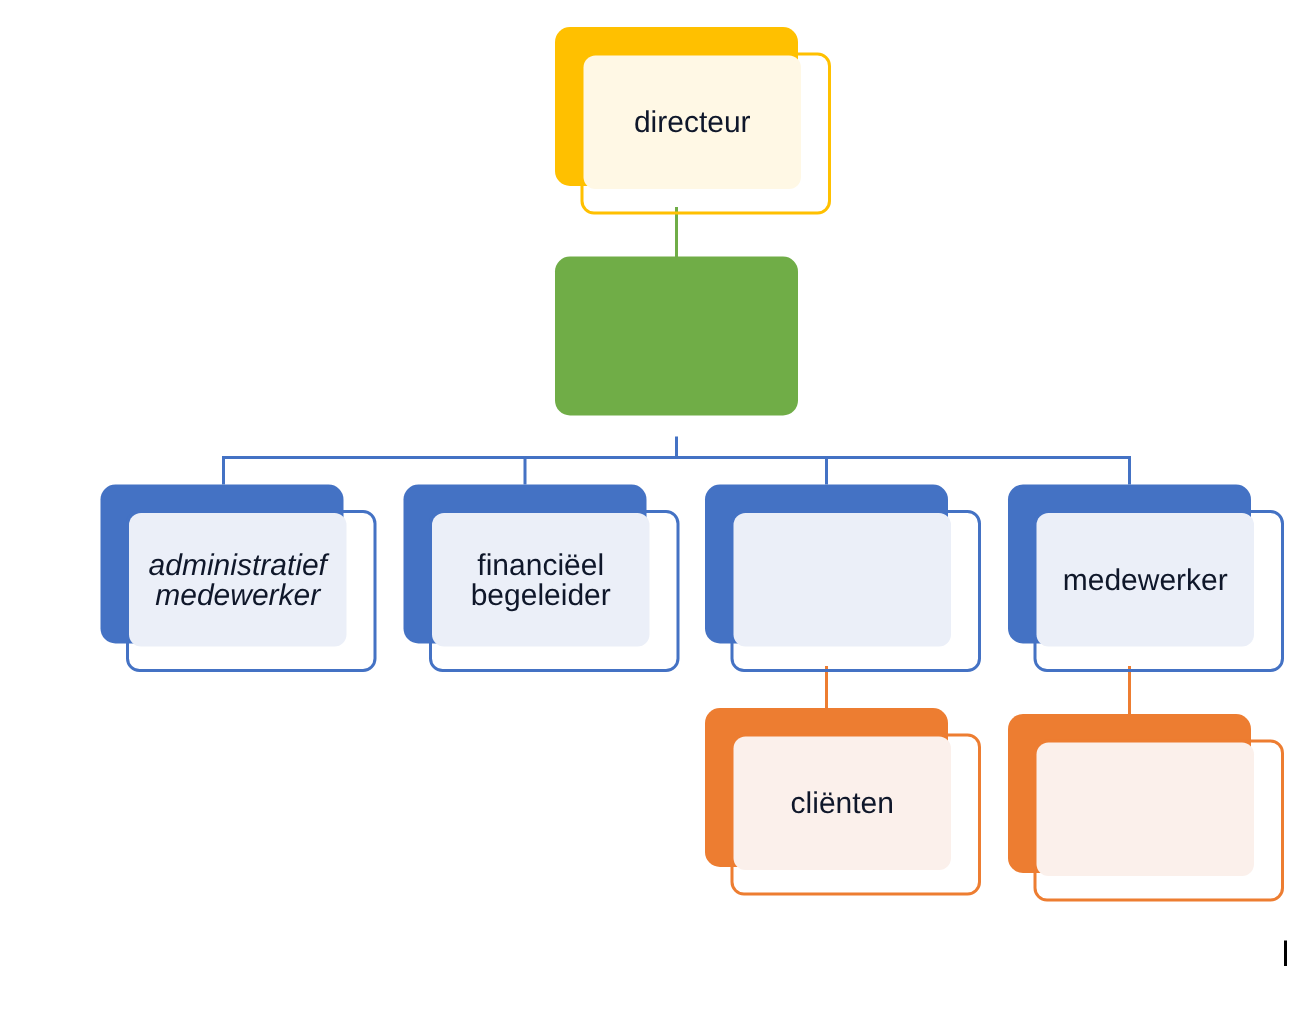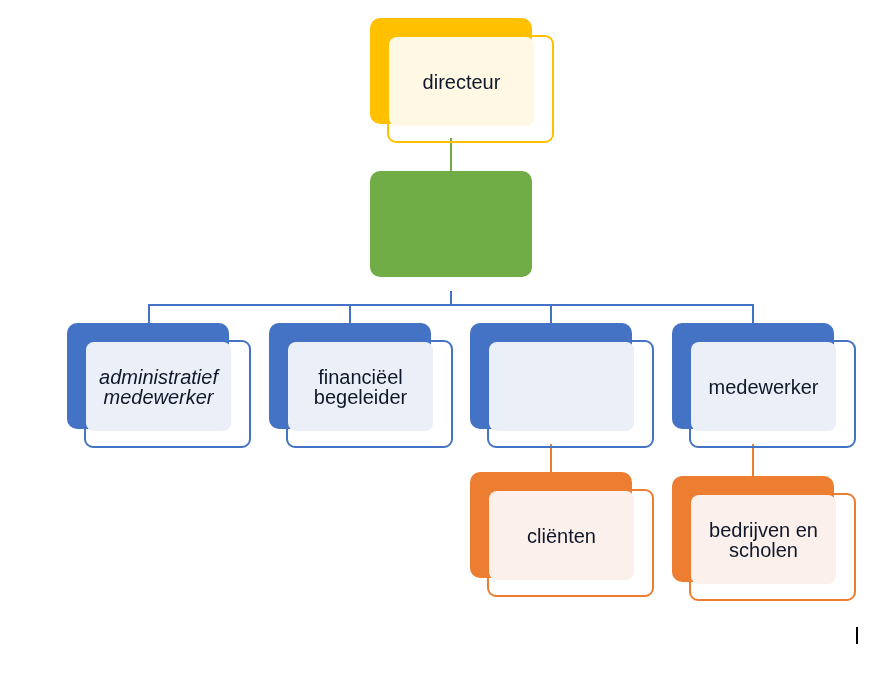--- a/index.html
+++ b/index.html
@@ -94,18 +94,16 @@
   <div class="front">
     <div class="fill"></div>
     <span class="label">cliënten</span>
   </div>
 </div>
 
 <div class="node orange" style="left:672px; top:476px;">
   <div class="back"></div>
   <div class="front">
     <div class="fill"></div>
-    <span class="label">bedrijven en
-scholen</span>
   </div>
 </div>
 
 <div class="cursor"></div>
 
 </body></html>

